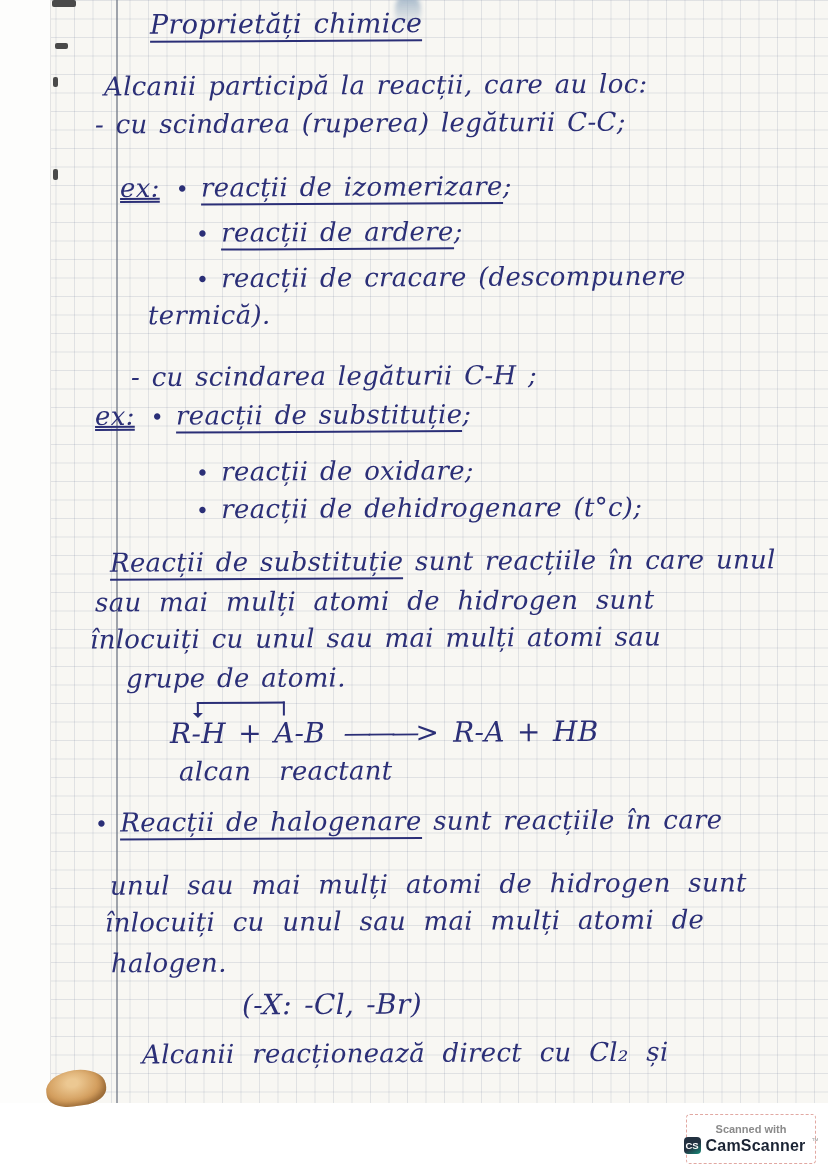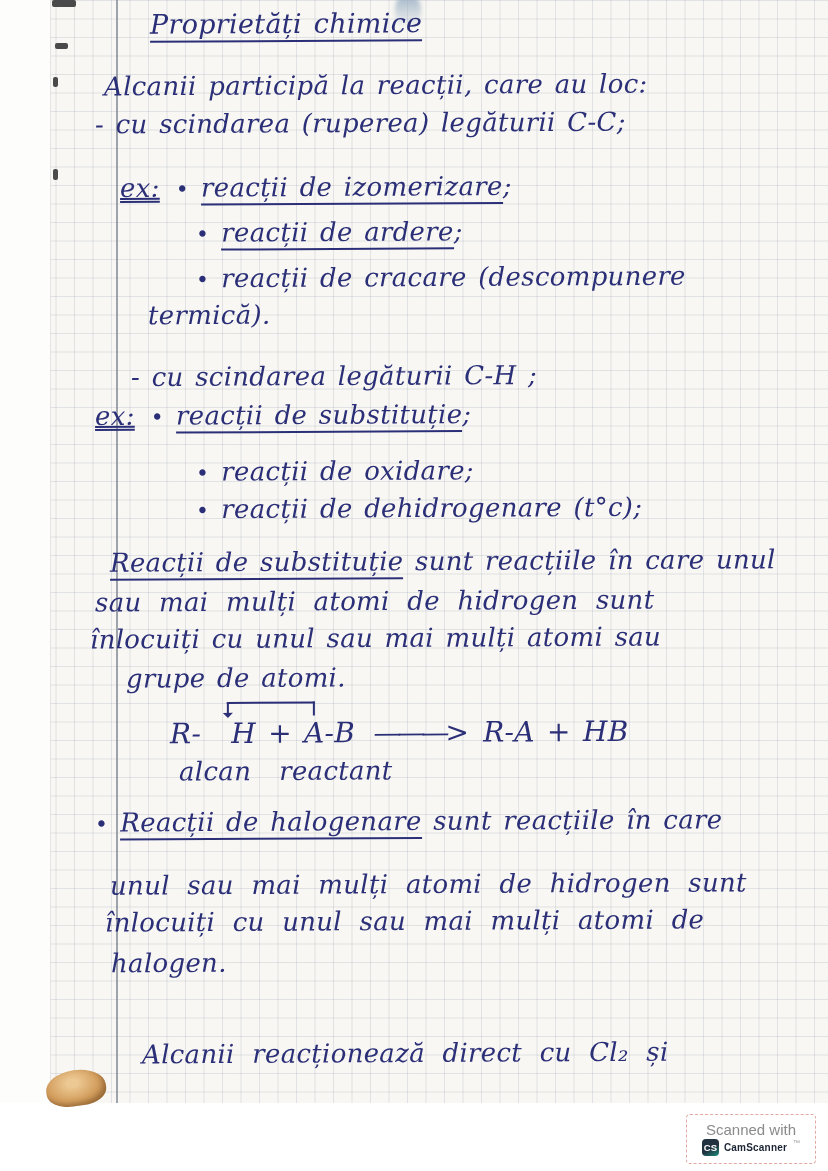--- a/index.html
+++ b/index.html
@@ -45,46 +45,46 @@
     transform:rotate(-0.3deg);
   }
   .u{border-bottom:2px solid #2b2f77;padding-bottom:1px;}
   .u2{text-decoration-line:underline;text-decoration-style:double;text-decoration-thickness:1.5px;}
   .bullet{display:inline-block;margin:0 12px 0 16px;font-size:22px;}
   .bullet-first{display:inline-block;margin-right:12px;font-size:22px;}
   .title{font-size:27px;}
   .wide{word-spacing:9px;}
   .formula{font-size:28px;font-style:italic;}
   .arrow{margin:0 6px;letter-spacing:-4px;}
-  .bracket-wrap{position:relative;display:inline-block;margin-left:30px;}
+  .bracket-wrap{position:relative;display:inline-block;}
   .bracket{
     position:absolute;left:-4px;right:10px;top:-15px;height:12px;
     border:2px solid #2b2f77;border-bottom:none;
   }
   .bracket::after{
     content:"";position:absolute;left:-6px;bottom:-7px;
     border:5px solid transparent;border-top-color:#2b2f77;
   }
   .eq-label{display:inline-block;margin-left:27px;}
   .eq-label + .eq-label{margin-left:28px;font-style:italic;}
   
   .badge{
     position:absolute;left:686px;top:1114px;width:128px;height:48px;
     border:1.5px dashed #e2a8a2;border-radius:4px;background:#ffffff;
     display:flex;flex-direction:column;align-items:center;justify-content:center;gap:2px;
     font-family:"Liberation Sans","DejaVu Sans",sans-serif;
   }
-  .badge-top{font-size:15px;color:#8a8a8a;line-height:1;}
+  .badge-top{font-size:11px;color:#8a8a8a;line-height:1;font-weight:bold;}
   .badge-bottom{display:flex;align-items:center;gap:5px;line-height:1;justify-content:center;}
   .cs-logo{
     width:17px;height:17px;border-radius:4px;color:#ffffff;
     background:linear-gradient(150deg,#223140 55%,#14b795 120%);
     font-size:9.5px;font-weight:bold;display:flex;align-items:center;justify-content:center;
   }
-  .badge-brand{font-size:10px;font-weight:bold;color:#1b2434;letter-spacing:0.2px;}
+  .badge-brand{font-size:16px;font-weight:bold;color:#1b2434;letter-spacing:0.2px;}
   .tm{font-size:7px;color:#9a9a9a;margin-left:1px;align-self:flex-start;}
 </style>
 </head>
 <body>
 
 <div class="paper">
   <div class="page-edge"></div>
   <div class="margin-line"></div>
   <div class="top-smudge"></div>
   <div class="edge-mark" style="left:52px;top:0;width:24px;height:7px;"></div>
@@ -159,20 +159,23 @@
   </div>
   <div class="line wide" style="left:110px;top:869px;">
     <span>unul sau mai mulți atomi de hidrogen sunt</span>
   </div>
   <div class="line wide" style="left:105px;top:906px;">
     <span>înlocuiți cu unul sau mai mulți atomi de</span>
   </div>
   <div class="line" style="left:111px;top:948px;">
     <span>halogen.</span>
   </div>
+  <div class="line formula" style="left:242px;top:988px;">
+    <span>(-X: -Cl, -Br)</span>
+  </div>
   <div class="line wide" style="left:142px;top:1038px;">
     <span>Alcanii reacționează direct cu Cl₂ și</span>
   </div>
 
 </div>
 
 <div class="thumb"></div>
 
 <div class="badge">
   <div class="badge-top">Scanned with</div>

